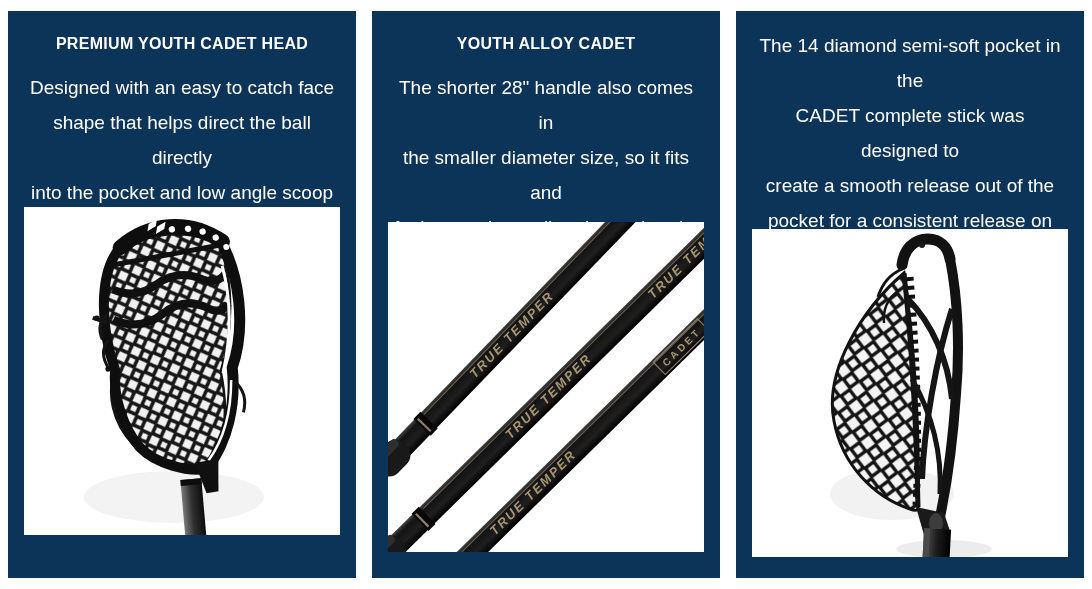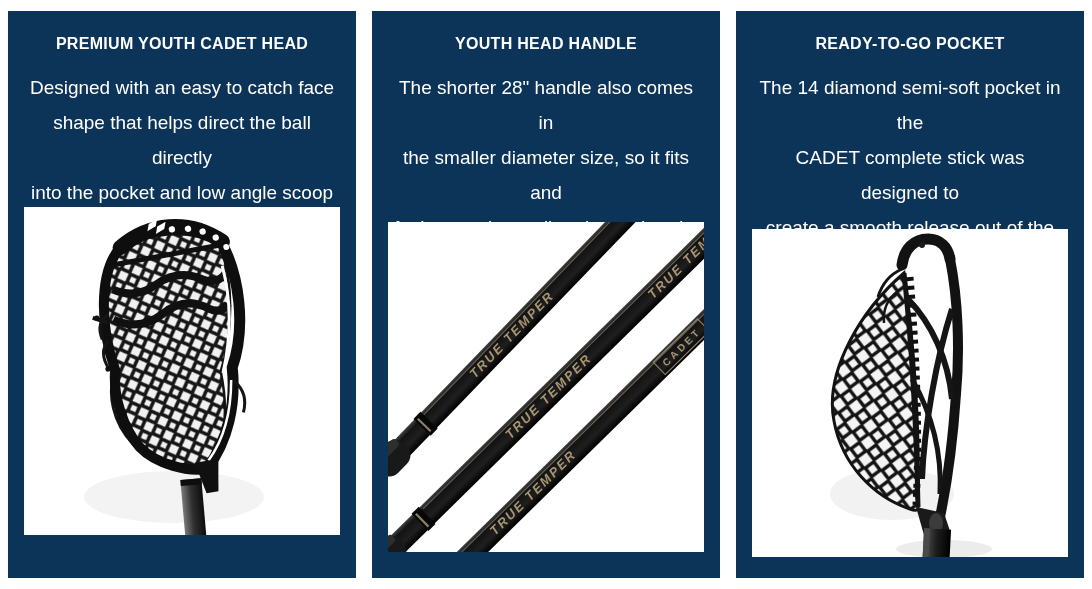--- a/index.html
+++ b/index.html
@@ -112,21 +112,21 @@
         </g>
         <g transform="rotate(-5 168 280)">
           <rect x="157" y="272" width="21" height="58" fill="url(#shaftA)"></rect>
           <rect x="157" y="272" width="21" height="6" fill="#0d0d0d"></rect>
         </g>
       </svg>
     </div>
   </section>
 
   <section class="card">
-    <h3 class="card-title">YOUTH HEAD HANDLE</h3>
+    <h3 class="card-title">YOUTH ALLOY CADET</h3>
     <p class="card-body">The shorter 28" handle also comes in
 the smaller diameter size, so it fits and
 feels great in smaller players hands. The
 smaller stick size gives players better
 stick control and makes dodging easier
 for developing players.</p>
     <div class="photo">
       <svg viewBox="0 0 316 330" xmlns="http://www.w3.org/2000/svg">
         <defs>
           <linearGradient id="tube" x1="0" y1="0" x2="0" y2="1">
@@ -165,21 +165,20 @@
           <g transform="translate(330,0)">
             <rect x="-31" y="-8.5" width="62" height="17" fill="none" stroke="#8d7f68" stroke-width="1.2"></rect>
             <text x="0" y="4" text-anchor="middle" font-size="10" letter-spacing="3" font-weight="bold" style="fill:var(--shaft_label_tan)">CADET</text>
           </g>
         </g>
       </svg>
     </div>
   </section>
 
   <section class="card">
-    <h3 class="card-title">READY-TO-GO POCKET</h3>
     <p class="card-body">The 14 diamond semi-soft pocket in the
 CADET complete stick was designed to
 create a smooth release out of the
 pocket for a consistent release on shots
 and passes.</p>
     <div class="photo">
       <svg viewBox="0 0 316 328" xmlns="http://www.w3.org/2000/svg">
         <defs>
           <pattern id="meshB" width="17" height="17" patternUnits="userSpaceOnUse" patternTransform="rotate(8)">
             <rect width="17" height="17" fill="#f4f4f4"></rect>

